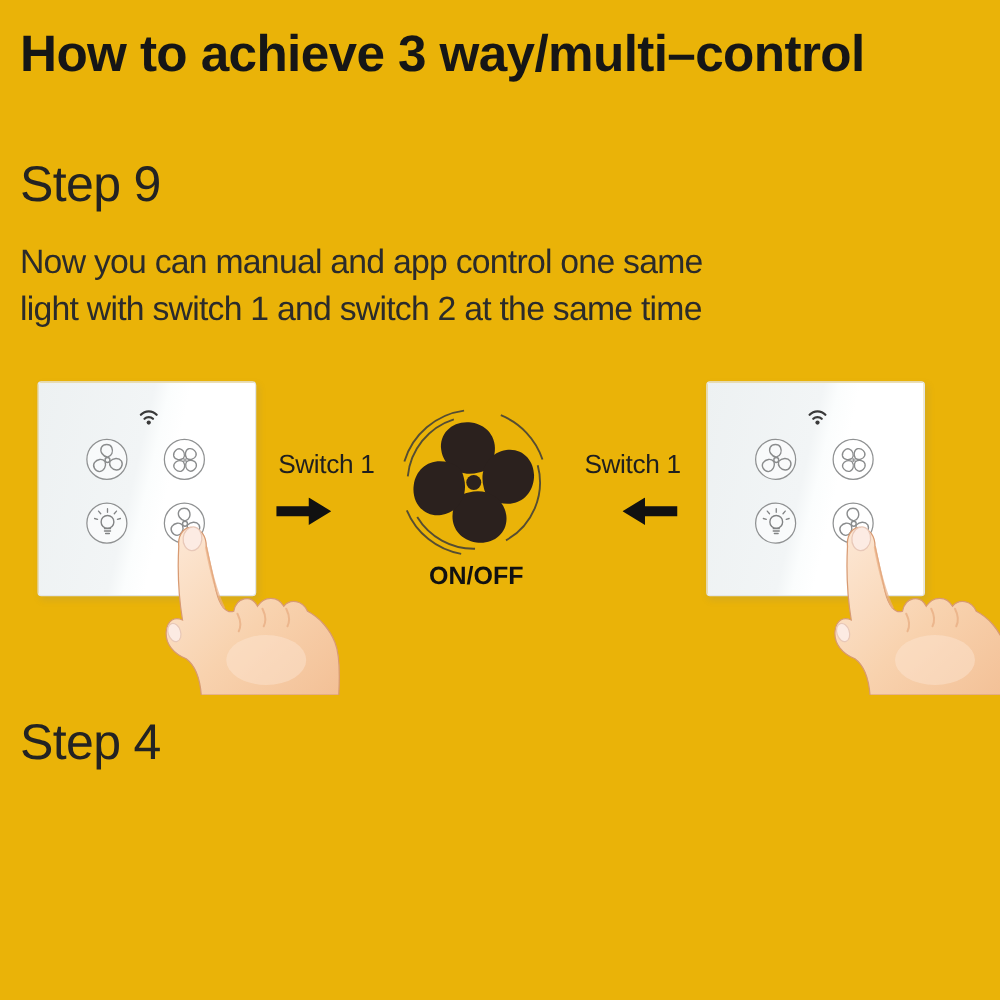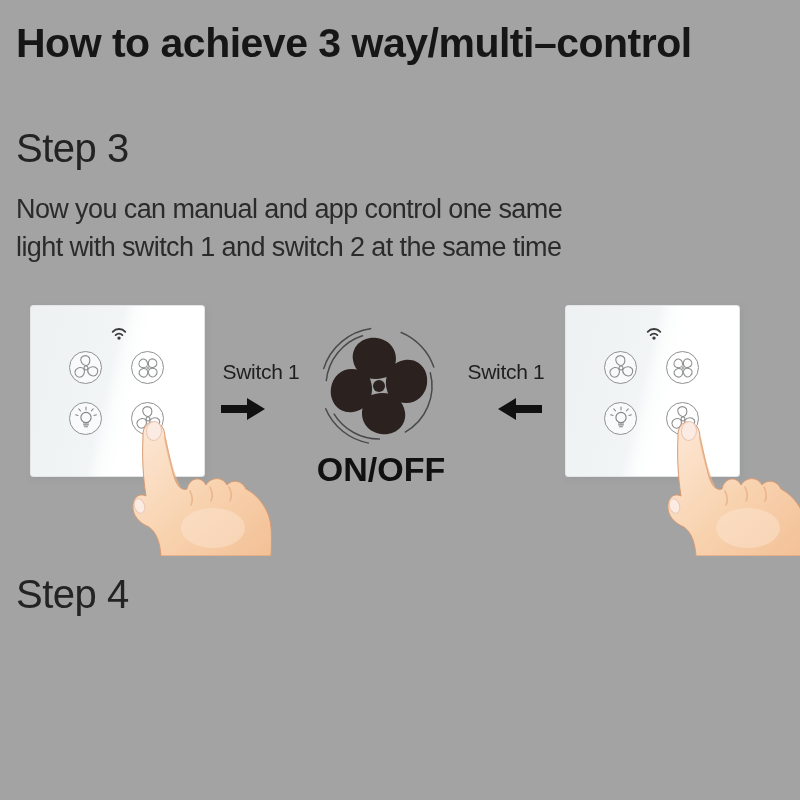--- a/index.html
+++ b/index.html
@@ -1,17 +1,17 @@
 <!DOCTYPE html>
 <html><head>
 <meta charset="utf-8">
 <style>
   html,body{margin:0;padding:0;background:#ffffff;}
   .canvas{
-    position:relative;width:800px;height:800px;background:#a3a3a3;overflow:hidden;
+    position:relative;width:800px;height:800px;background:#eab308;overflow:hidden;
     font-family:"Liberation Sans", sans-serif;color:#1c1c1c;
   }
   .abs{position:absolute;}
   .page-title{
     left:16px;top:20px;width:780px;
     font-size:41px;font-weight:bold;letter-spacing:-0.5px;color:#161616;white-space:nowrap;
   }
   .step-heading{
     left:16px;font-size:40px;font-weight:400;letter-spacing:-0.5px;color:#232323;
   }
@@ -56,21 +56,21 @@
     font-size:21px;letter-spacing:-0.3px;color:#1f1f1f;
   }
   #switch1-label{left:216px;}
   #switch2-label{left:461px;}
   .arrow{position:absolute;top:398px;width:44px;height:22px;}
   #arrow-1{left:221px;}
   #arrow-2{left:498px;}
   .fan-svg{position:absolute;left:317px;top:324px;width:124px;height:124px;}
   .onoff{
     position:absolute;left:306px;top:450px;width:150px;text-align:center;
-    font-size:34px;font-weight:bold;letter-spacing:0;color:#111;
+    font-size:20px;font-weight:bold;letter-spacing:0;color:#111;
   }
 </style>
 </head>
 <body>
 
 <svg width="0" height="0" style="position:absolute" aria-hidden="true">
   <defs>
     <linearGradient id="skinGrad" x1="0" y1="0" x2="1" y2="1">
       <stop offset="0" stop-color="#fde9d8"></stop>
       <stop offset="0.55" stop-color="#f8d2ae"></stop>
@@ -136,21 +136,21 @@
     <symbol id="arrow-left-sym" viewBox="0 0 44 22">
       <polygon points="44,7 18,7 18,0 0,11 18,22 18,15 44,15" fill="#111111"></polygon>
     </symbol>
   </defs>
 </svg>
 
 <div class="canvas">
 
   <div class="abs page-title">How to achieve 3 way/multi–control</div>
 
-  <div class="abs step-heading" id="step3-heading">Step 3</div>
+  <div class="abs step-heading" id="step3-heading">Step 9</div>
   <div class="abs step-body" id="step3-body">Now you can manual and app control one same
 light with switch 1 and switch 2 at the same time</div>
 
   <div class="panel left">
     <svg class="wifi">
         <use href="#wifi-sym"></use>
       </svg>
     <div class="pbtn b1">
       <svg width="30" height="30">
           <use href="#fan3-sym"></use>

